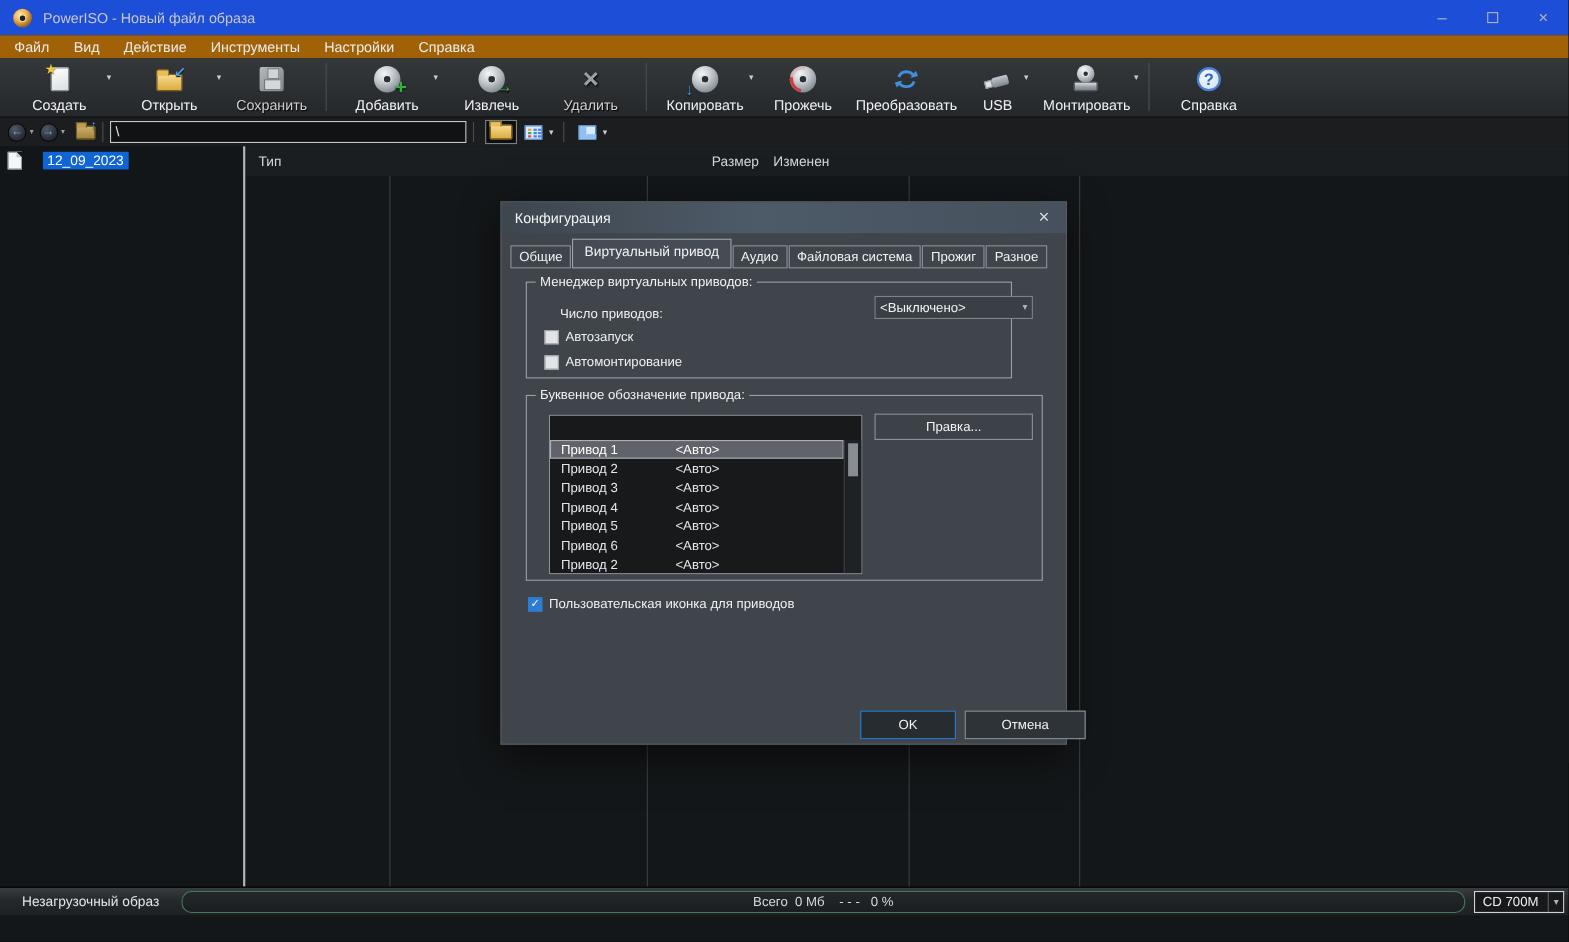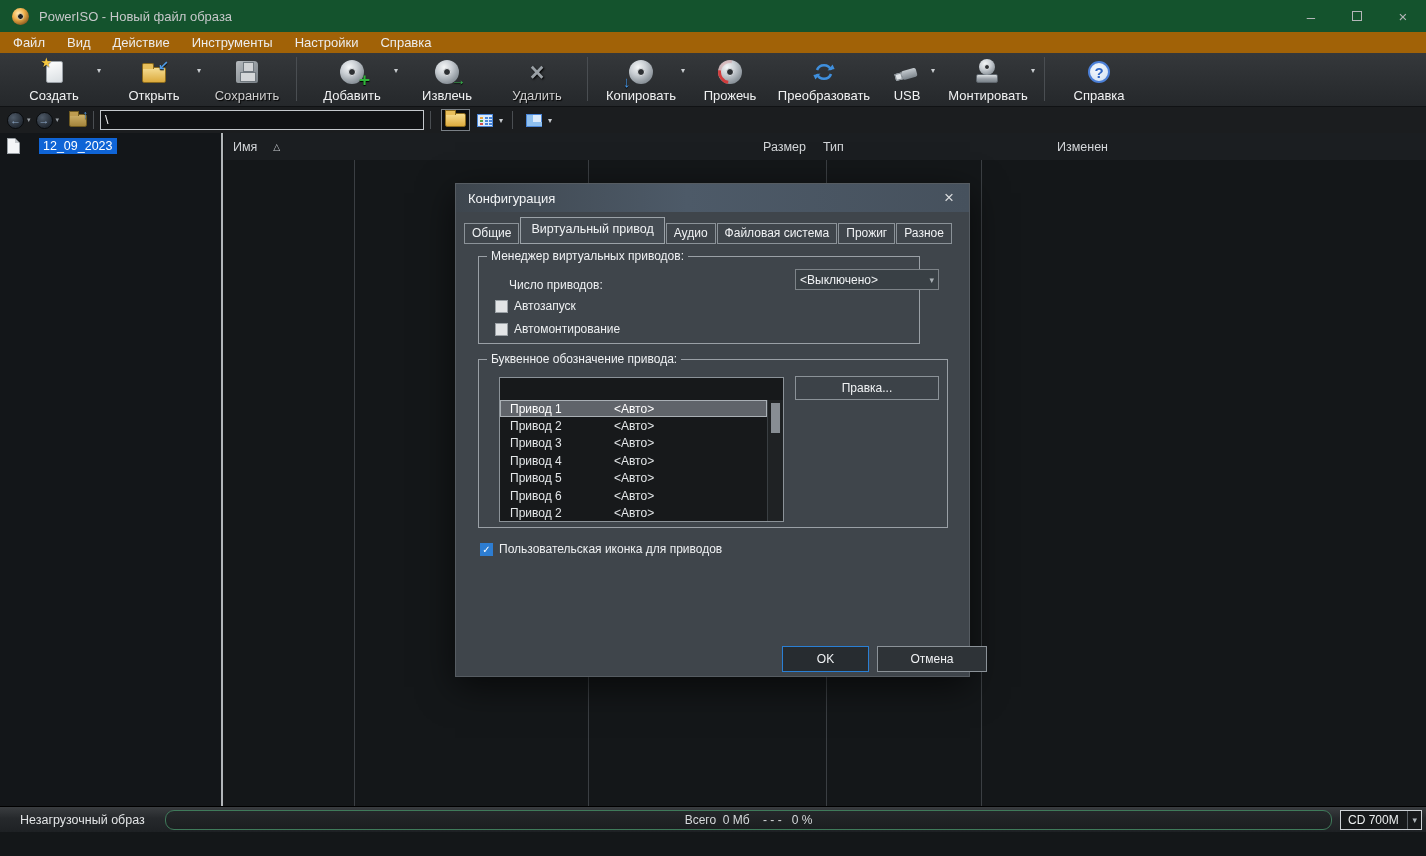--- a/index.html
+++ b/index.html
@@ -1,21 +1,21 @@
 <!DOCTYPE html>
 <html><head>
 <meta charset="utf-8">
 <style>
   * { margin:0; padding:0; box-sizing:border-box; }
   html,body { width:1426px; height:856px; background:#0b0c0d; overflow:hidden;
               font-family:"Liberation Sans","DejaVu Sans",sans-serif; }
   .app { position:relative; width:1426px; height:856px; background:#141719; color:#e6e8ea; }
 
   
-  .titlebar { position:absolute; left:0; top:0; width:100%; height:32px; background:#14532d; display:flex; align-items:center; }
+  .titlebar { position:absolute; left:0; top:0; width:100%; height:32px; background:#1d4ed8; display:flex; align-items:center; }
   .app-logo { width:17px; height:17px; border-radius:50%; margin:0 10px 0 12px; position:relative;
               background:radial-gradient(circle at 38% 32%, #ffe9ae 0%, #f0b04a 38%, #9a6524 72%, #5e3d12 100%); }
   .app-logo::after { content:""; position:absolute; inset:5px; border-radius:50%; background:#1d1f21; border:1px solid #f2ddae; }
   .title-text { font-size:13px; color:#c6c8ca; }
   .win-controls { position:absolute; right:0; top:0; height:32px; display:flex; }
   .win-btn { width:46px; height:32px; display:flex; align-items:center; justify-content:center; color:#b4b6b8; font-size:15px; }
   .win-max-glyph { width:10px; height:10px; border:1px solid #b4b6b8; }
 
   
   .menubar { position:absolute; left:0; top:32px; width:100%; height:21px; background:#a16207; display:flex; align-items:center; padding-left:2px; }
@@ -323,26 +323,22 @@
       </span>
     <span class="view-dd">▾</span>
   </div>
 
   <div class="main">
     <div class="vline" style="left:354px"></div>
     <div class="vline" style="left:588px"></div>
     <div class="vline" style="left:826px"></div>
     <div class="vline" style="left:981px"></div>
     <div class="col-header">
-      <div class="ch name">
-        <span>Имя</span>
-        <span class="sort">△</span>
-      </div>
+      <div class="ch type">Тип</div>
       <div class="ch size">Размер</div>
-      <div class="ch type">Тип</div>
       <div class="ch modified">Изменен</div>
     </div>
     <div class="tree">
       <div class="tree-item">
         <span class="ic-file"></span>
         <span class="tree-label">12_09_2023</span>
       </div>
     </div>
     <div class="panel-divider"></div>
   </div>

